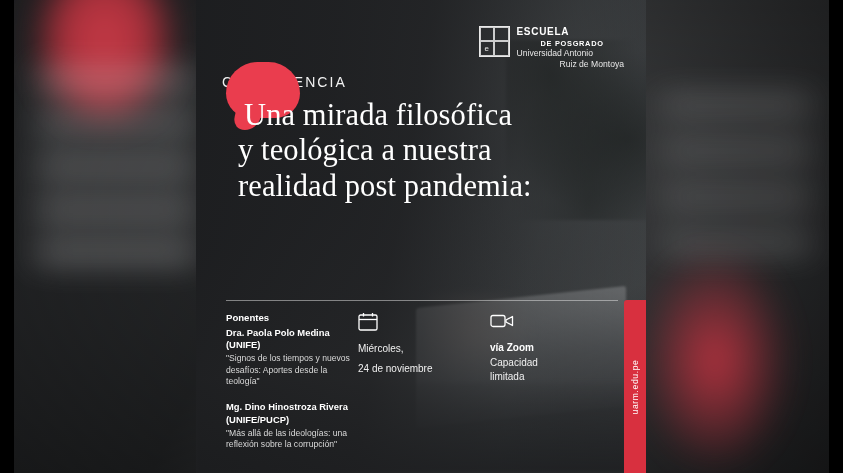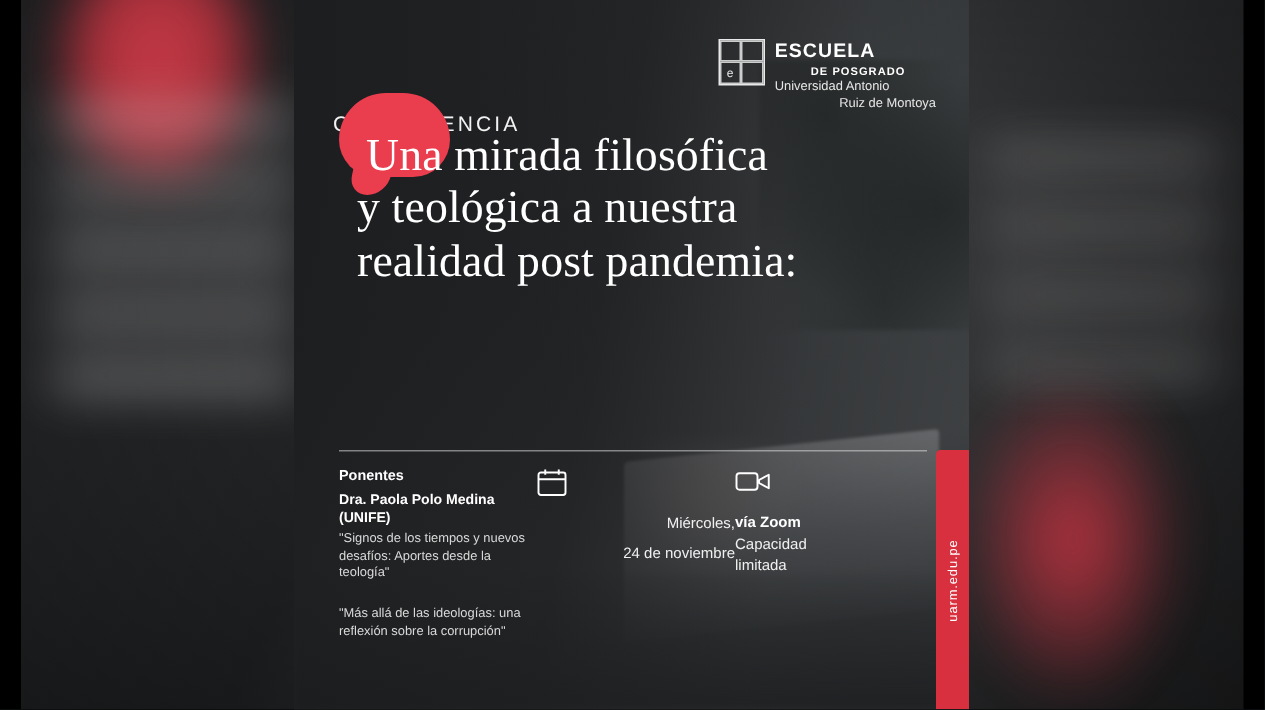--- a/index.html
+++ b/index.html
@@ -191,21 +191,21 @@
     border: .6px solid rgba(233,233,233,.85);
     box-sizing: border-box;
     font-style: normal;
     font-size: 8px;
     line-height: 13px;
     text-align: center;
     color: #eaeaea;
   }
   .logo-text { line-height: 1.28; }
   .logo-text .l1 {
-    font-size: 13px;
+    font-size: 10px;
     font-weight: bold;
     letter-spacing: .7px;
     color: #fff;
   }
   .logo-text .l2 {
     font-size: 7.4px;
     font-weight: bold;
     letter-spacing: .7px;
     color: #fff;
     margin-left: 24px;
@@ -235,21 +235,21 @@
     position: absolute;
     left: 8px; bottom: -12px;
     width: 26px; height: 20px;
     background: #ea3d4e;
     border-radius: 0 0 14px 14px;
     transform: skewX(-12deg);
   }
 
   .headline {
     position: absolute;
-    left: 42px; top: 86px;
+    left: 42px; top: 98px;
     width: 390px;
     z-index: 3;
     font-family: "Liberation Serif", serif;
     font-size: 30.5px;
     line-height: 1.16;
     color: #ffffff;
     letter-spacing: .1px;
   }
   .headline .l1 { margin-left: 6px; }
 
@@ -326,21 +326,20 @@
     font-size: 10px;
     color: #fff;
     font-weight: normal;
     line-height: 1.45;
   }
   .when-day {
     font-size: 10px;
     color: #f0f0f0;
     line-height: 1.45;
     margin-top: 5px;
-    text-align: right;
   }
   .where-1 {
     font-size: 10px;
     font-weight: bold;
     color: #fff;
     line-height: 1.45;
   }
   .where-2 {
     font-size: 10px;
     color: #f0f0f0;
@@ -421,20 +420,21 @@
 
       <div class="divider"></div>
 
       <div class="cols">
 
         <div class="col-speakers">
           <div class="sp-title">Ponentes</div>
           <div class="sp-name">Dra. Paola Polo Medina (UNIFE)</div>
           <div class="sp-talk">"Signos de los tiempos y nuevos desafíos: Aportes desde la teología"</div>
           <div class="sp-gap"></div>
+          <div class="sp-name">Mg. Dino Hinostroza Rivera (UNIFE/PUCP)</div>
           <div class="sp-talk">"Más allá de las ideologías: una reflexión sobre la corrupción"</div>
         </div>
 
         <div class="col-when">
           <span class="icon-cal">
             <svg width="20" height="19" viewBox="0 0 20 19" fill="none">
               <rect x="1" y="3" width="18" height="15" rx="1.6" stroke="#ffffff" stroke-width="1.3"></rect>
               <path d="M1 7.5 H19" stroke="#ffffff" stroke-width="1.3"></path>
               <path d="M5.5 1 V4.5" stroke="#ffffff" stroke-width="1.3"></path>
               <path d="M14.5 1 V4.5" stroke="#ffffff" stroke-width="1.3"></path>

